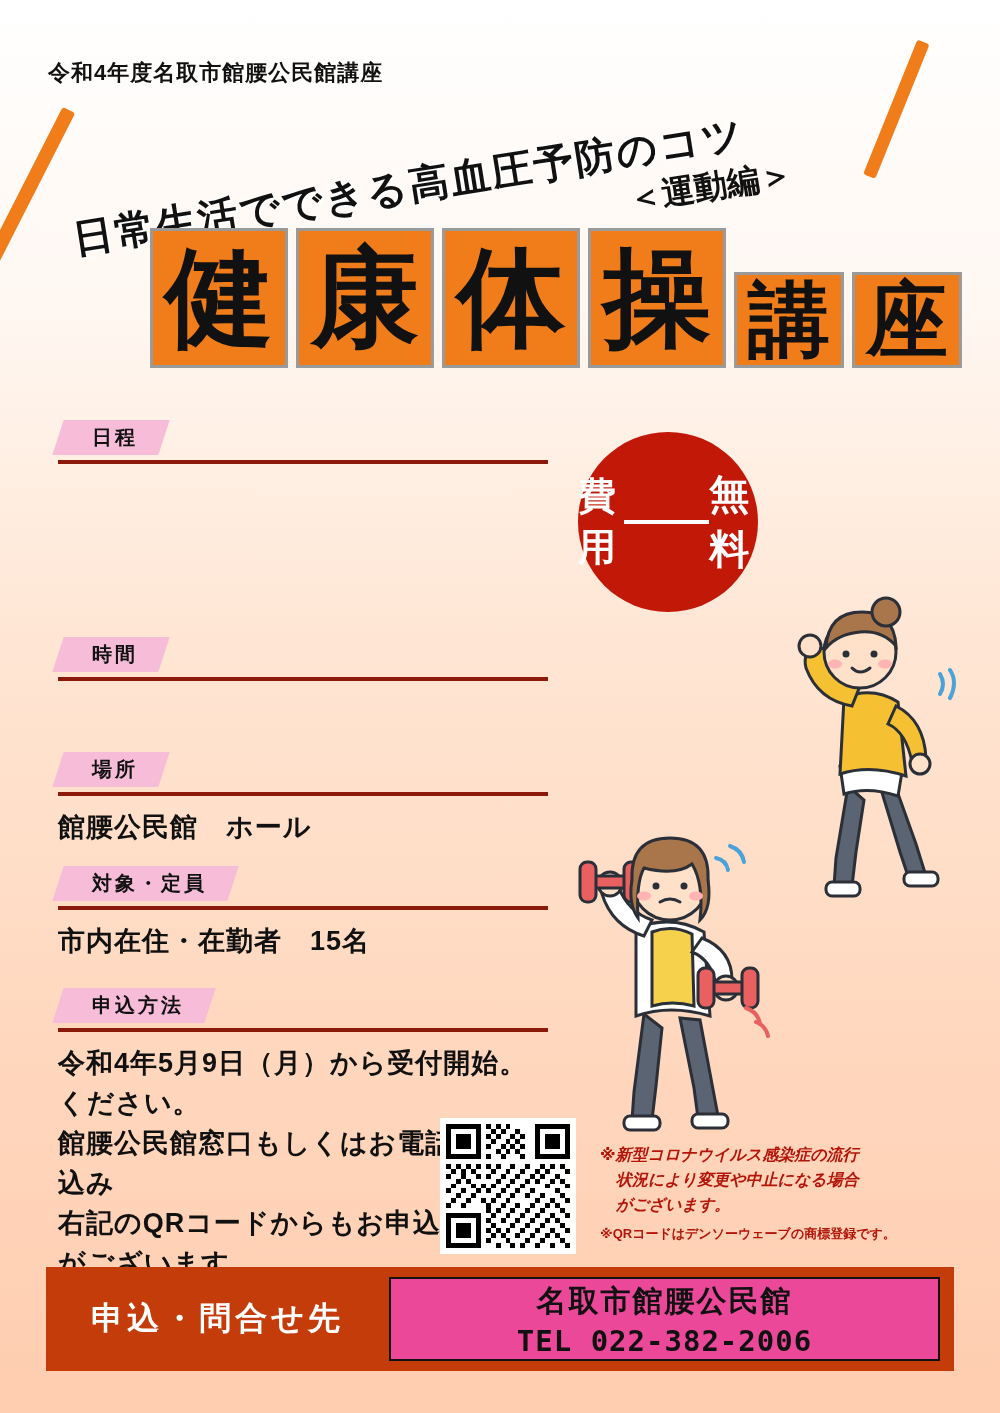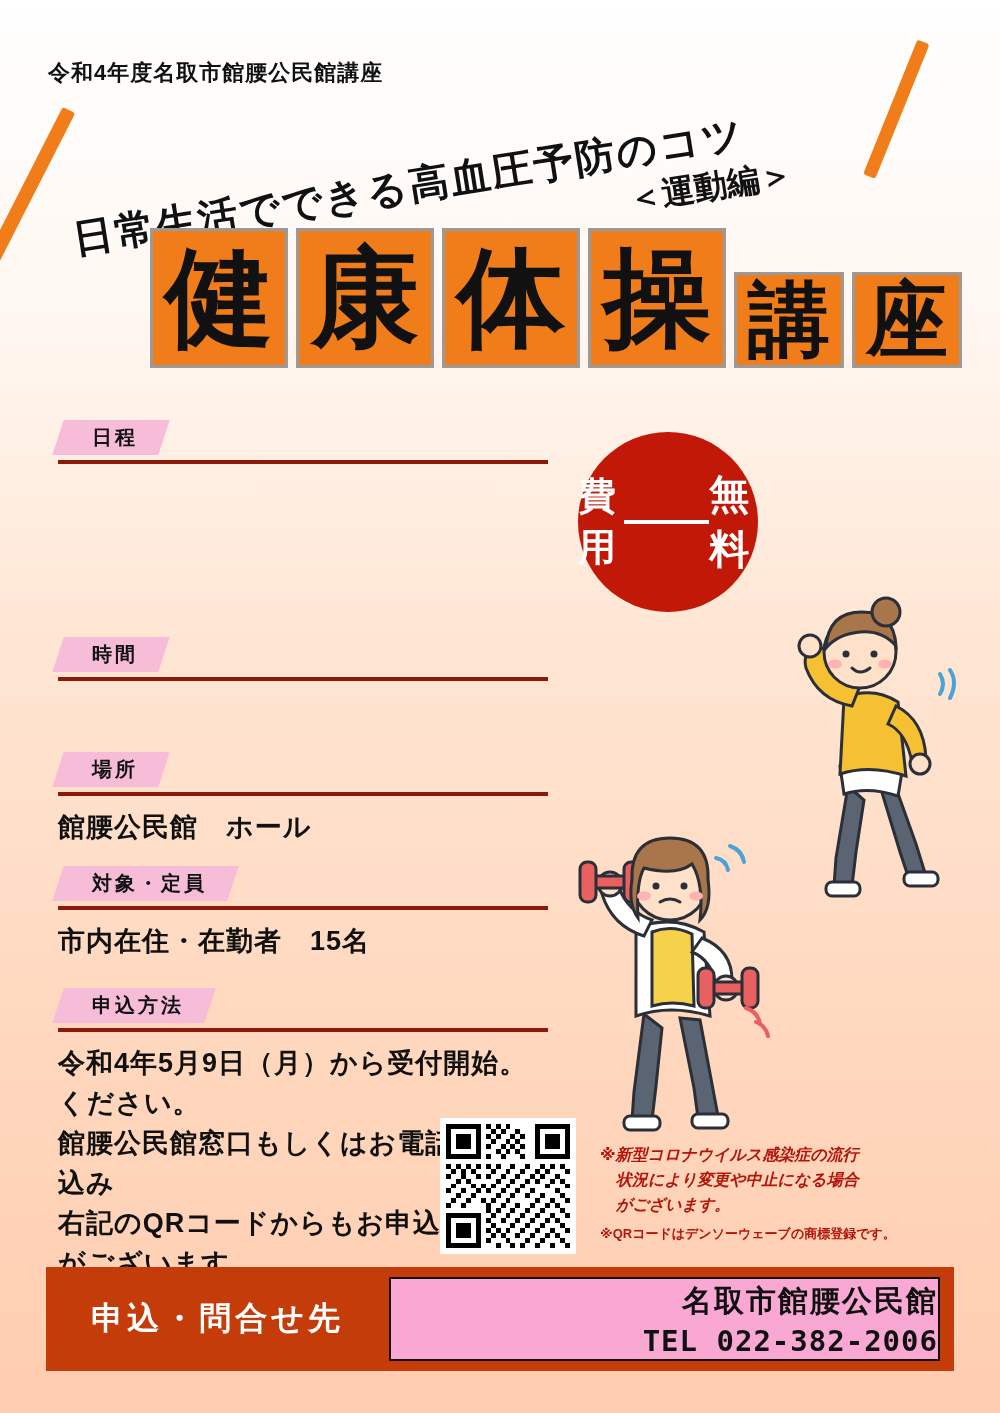--- a/index.html
+++ b/index.html
@@ -173,24 +173,24 @@
     color: #fff;
     font-size: 32px;
     font-weight: bold;
     text-align: center;
     letter-spacing: 4px;
   }
   .footer-box {
     flex: 1;
     height: 84px;
     margin-right: 14px;
-    background: #f9a8d4;
+    background: #ec4899;
     border: 2px solid #111;
     display: flex; flex-direction: column;
-    align-items: flex-end; justify-content: center;
+    align-items: center; justify-content: center;
   }
   .footer-box .name { font-size: 30px; font-weight: bold; color: #111; letter-spacing: 2px; }
   .footer-box .tel {
     font-size: 29px; font-weight: bold; color: #111;
     font-family: "DejaVu Sans Mono", monospace;
     letter-spacing: 1px; margin-top: 2px;
   }
 </style>
 </head>
 <body>

